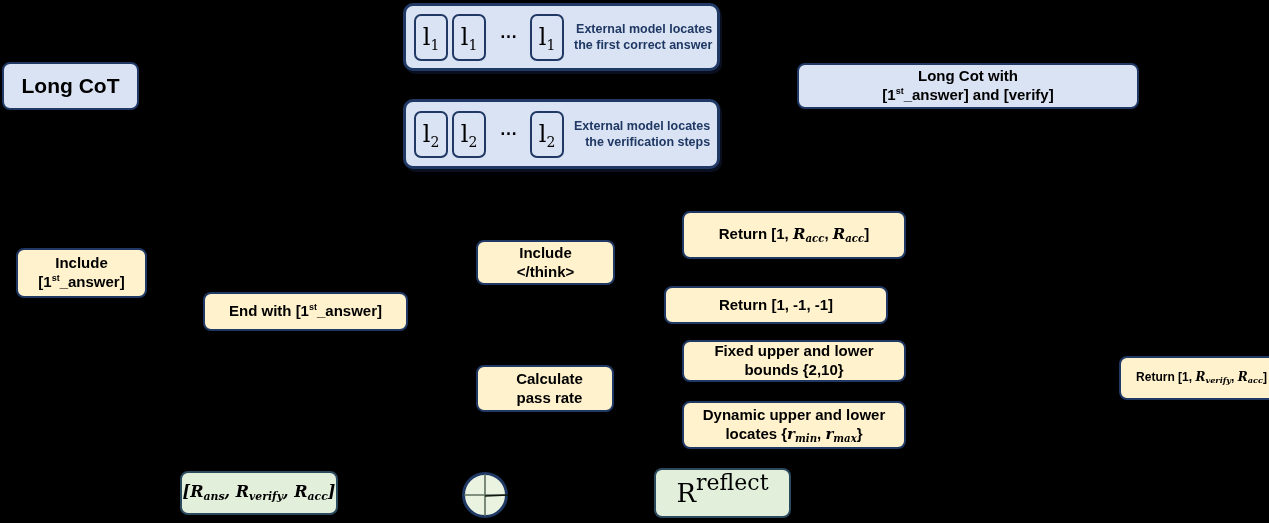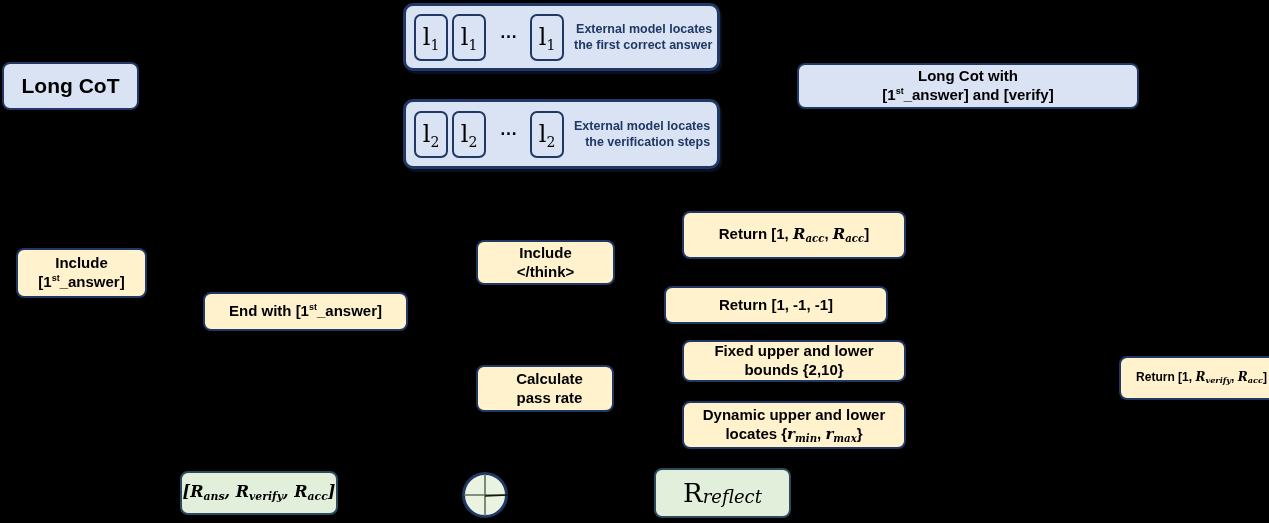--- a/index.html
+++ b/index.html
@@ -38,21 +38,21 @@
     color:var(--caption-navy,#1f3864);line-height:1.3;margin-left:6px;
   }
   .fs21{font-size:21px;}
   .fs15{font-size:15px;}
   .fs12{font-size:12px;}
   sup.st{font-size:.6em;vertical-align:super;}
   .m{font-family:"DejaVu Serif",serif;font-style:italic;font-weight:700;}
   .msub{font-size:.68em;vertical-align:-0.28em;}
   .serif-tuple{font-family:"DejaVu Serif",serif;font-style:italic;font-weight:700;font-size:16px;}
   .rreflect{font-family:"DejaVu Serif",serif;font-weight:400;font-size:26px;flex-direction:row;}
-  .rreflect .rsub{font-style:italic;font-size:18px;vertical-align:sub;align-self:flex-end;margin-bottom:8px;}
+  .rreflect .rsub{font-size:22px;vertical-align:sub;align-self:flex-end;margin-bottom:20px;}
   .pluswrap{position:absolute;}
 </style>
 </head>
 <body>
 
 <div class="canvas">
 
   <div class="node blue fs21" style="left:2px;top:62px;width:137px;height:48px;">
     <span>Long CoT</span>
   </div>

